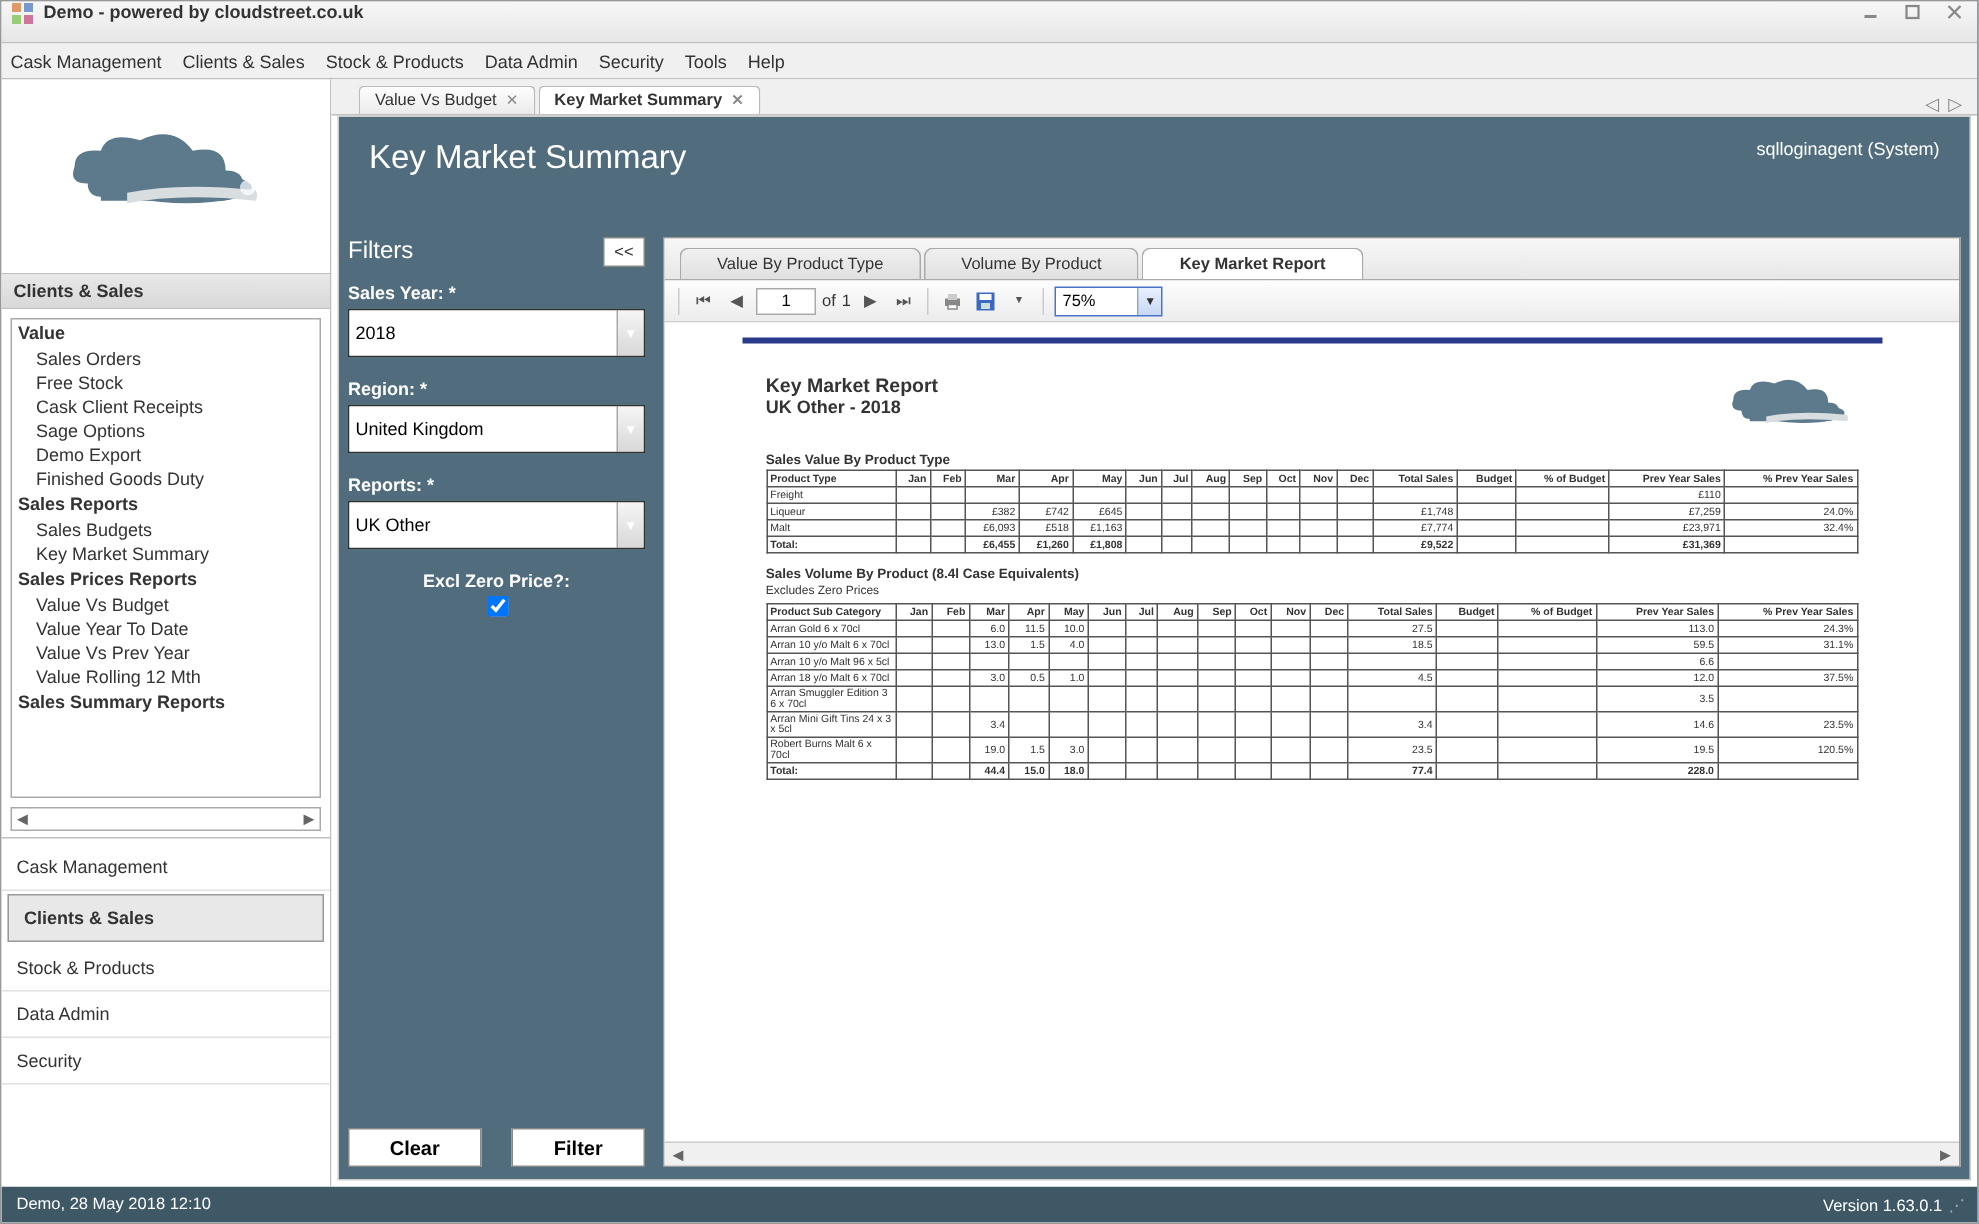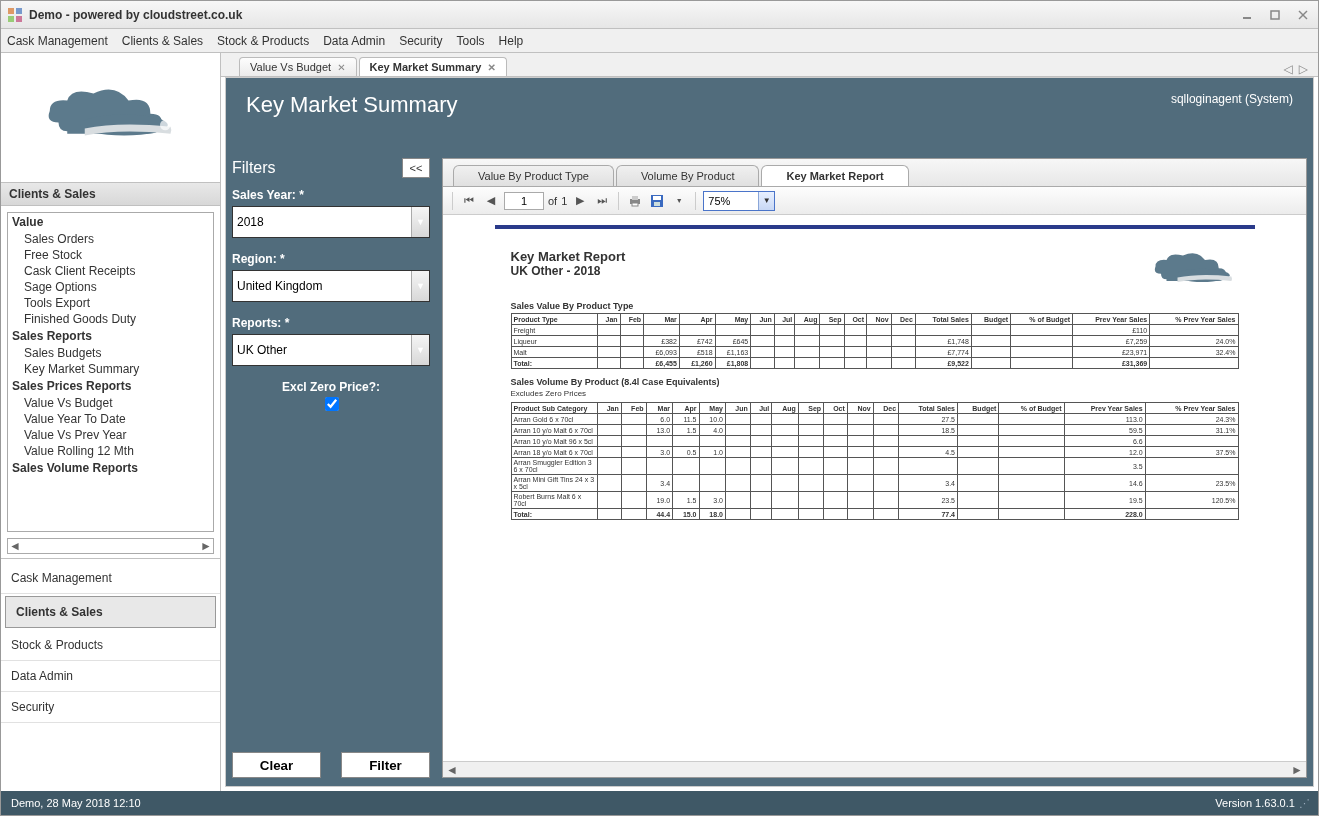--- a/index.html
+++ b/index.html
@@ -12,21 +12,20 @@
     width: 1319px;
     height: 816px;
     overflow: hidden;
     border: 1px solid #999;
   }
   
   .titlebar {
     height: 28px;
     background: linear-gradient(#f7f7f7, #e6e6e6);
     display: flex;
-    align-items: center;
     padding: 0 6px;
     border-bottom: 1px solid #c0c0c0;
   }
   .titlebar .app-icon {
     width: 16px; height: 16px;
     margin-right: 6px;
   }
   .titlebar .title { font-weight: bold; font-size: 12px; flex: 1; color: #333; }
   .win-btns { display: flex; gap: 10px; }
   .win-btn { width: 18px; height: 14px; color: #888; display:flex; align-items:center; justify-content:center; cursor:pointer; }
@@ -258,31 +257,31 @@
         <circle cx="142" cy="48" r="6" fill="#fff" opacity="0.7"></circle>
       </svg>
     </div>
     <div class="nav-header">Clients &amp; Sales</div>
     <div class="nav-tree">
       <div class="grp">Value</div>
       <div class="itm">Sales Orders</div>
       <div class="itm">Free Stock</div>
       <div class="itm">Cask Client Receipts</div>
       <div class="itm">Sage Options</div>
-      <div class="itm">Tools Export</div>
+      <div class="itm">Demo Export</div>
       <div class="itm">Finished Goods Duty</div>
       <div class="grp">Sales Reports</div>
       <div class="itm">Sales Budgets</div>
       <div class="itm">Key Market Summary</div>
       <div class="grp">Sales Prices Reports</div>
       <div class="itm">Value Vs Budget</div>
       <div class="itm">Value Year To Date</div>
       <div class="itm">Value Vs Prev Year</div>
       <div class="itm">Value Rolling 12 Mth</div>
-      <div class="grp">Sales Volume Reports</div>
+      <div class="grp">Sales Summary Reports</div>
     </div>
     <div class="nav-hscroll">
         <span>◄</span>
         <span>►</span>
       </div>
     <div class="nav-mods">
       <div class="mod">Cask Management</div>
       <div class="mod active">Clients &amp; Sales</div>
       <div class="mod">Stock &amp; Products</div>
       <div class="mod">Data Admin</div>

